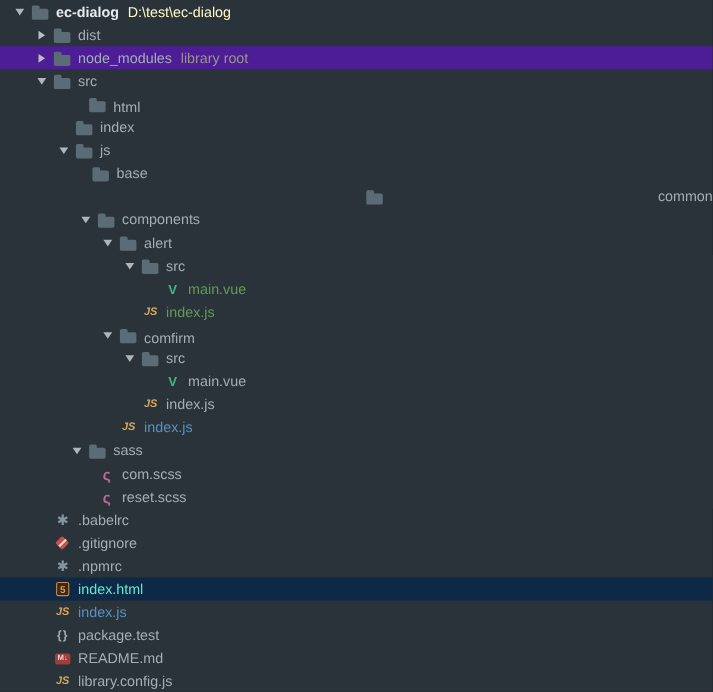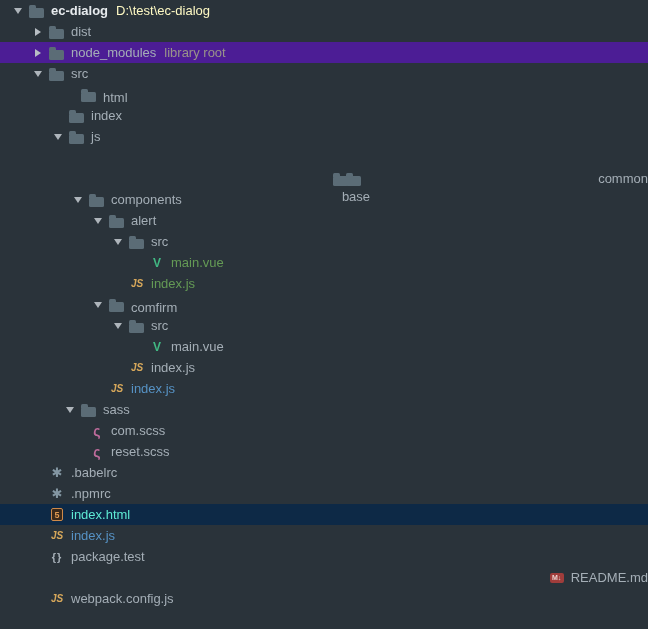--- a/index.html
+++ b/index.html
@@ -123,21 +123,21 @@
     <div class="row" style="padding-left: 48px;">
     <span class="arrow"></span>
     <span class="icon folder"></span>
     <span class="label st-default">index</span>
   </div>
     <div class="row" style="padding-left: 48px;">
     <span class="arrow expanded"></span>
     <span class="icon folder"></span>
     <span class="label st-default">js</span>
   </div>
-    <div class="row" style="padding-left: 63px; flex-direction: column;">
+    <div class="row" style="padding-left: 63px;">
     <span class="arrow"></span>
     <span class="icon folder"></span>
     <span class="label st-default">base</span>
   </div>
     <div class="row" style="padding-left: 68px; justify-content: space-between;">
     <span class="arrow"></span>
     <span class="icon folder"></span>
     <span class="label st-default">common</span>
   </div>
     <div class="row" style="padding-left: 68px;">
@@ -221,20 +221,25 @@
   </div>
     <div class="row" style="padding-left: 28px;">
     <span class="arrow"></span>
     <span class="icon asterisk">
         <span class="glyph">✱</span>
       </span>
     <span class="label st-default">.babelrc</span>
   </div>
     <div class="row" style="padding-left: 28px;">
     <span class="arrow"></span>
+    <span class="icon git"></span>
+    <span class="label st-default">.gitignore</span>
+  </div>
+    <div class="row" style="padding-left: 28px;">
+    <span class="arrow"></span>
     <span class="icon asterisk">
         <span class="glyph">✱</span>
       </span>
     <span class="label st-default">.npmrc</span>
   </div>
     <div class="row hl-navy" style="padding-left: 28px;">
     <span class="arrow"></span>
     <span class="icon html5">
         <span class="glyph">5</span>
       </span>
@@ -247,27 +252,27 @@
       </span>
     <span class="label st-blue">index.js</span>
   </div>
     <div class="row" style="padding-left: 28px;">
     <span class="arrow"></span>
     <span class="icon braces">
         <span class="glyph">{}</span>
       </span>
     <span class="label st-default">package.test</span>
   </div>
-    <div class="row" style="padding-left: 28px; justify-content: flex-end;">
+    <div class="row" style="padding-left: 28px;">
     <span class="arrow"></span>
     <span class="icon markdown">
         <span class="glyph">M↓</span>
       </span>
     <span class="label st-default">README.md</span>
   </div>
     <div class="row" style="padding-left: 28px;">
     <span class="arrow"></span>
     <span class="icon js">
         <span class="glyph">JS</span>
       </span>
-    <span class="label st-default">webpack.config.js</span>
+    <span class="label st-default">library.config.js</span>
   </div>
   </div>
 
 </body></html>

